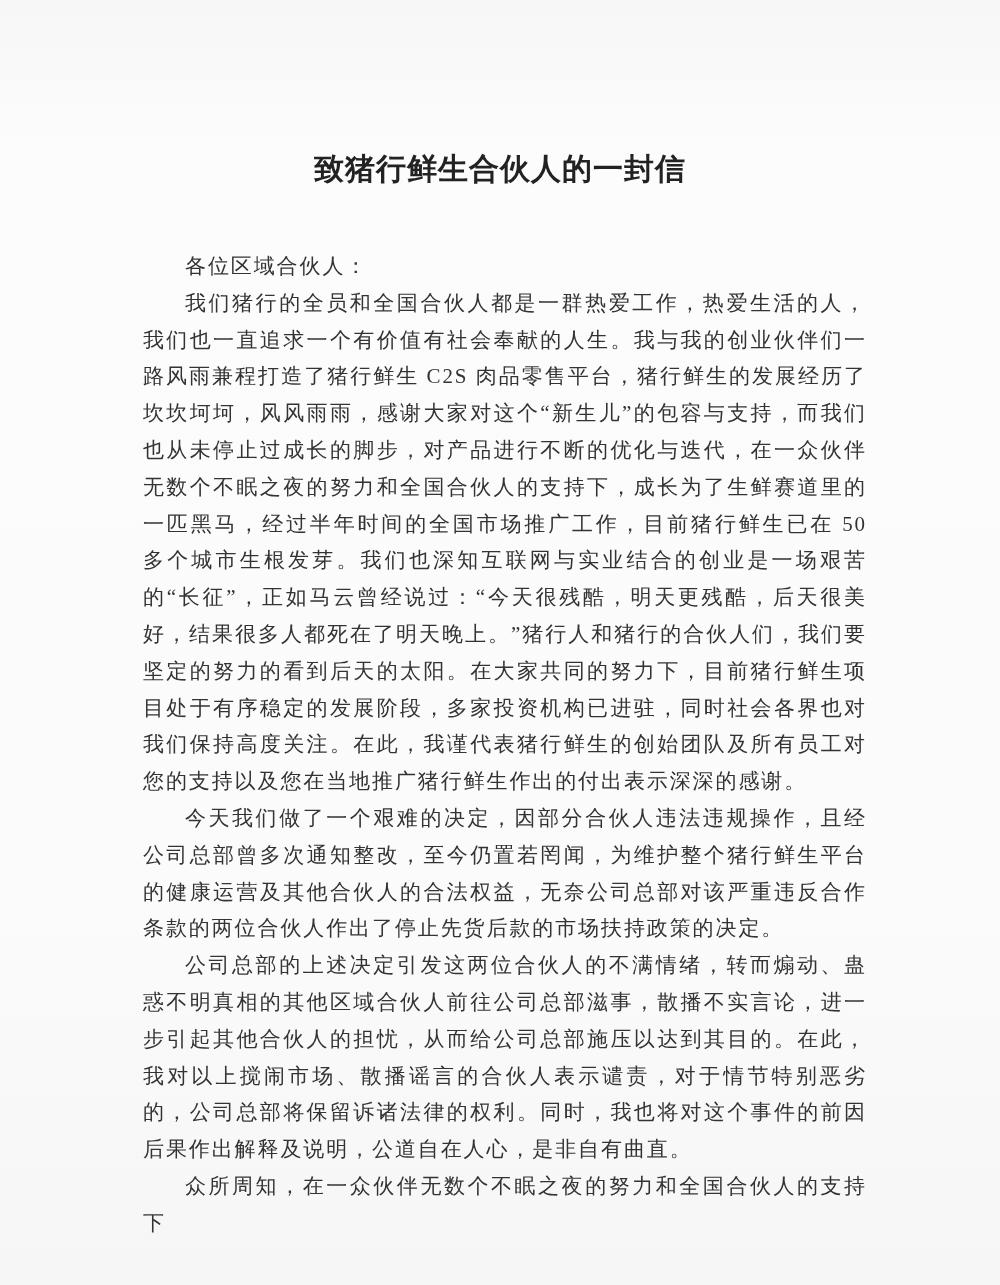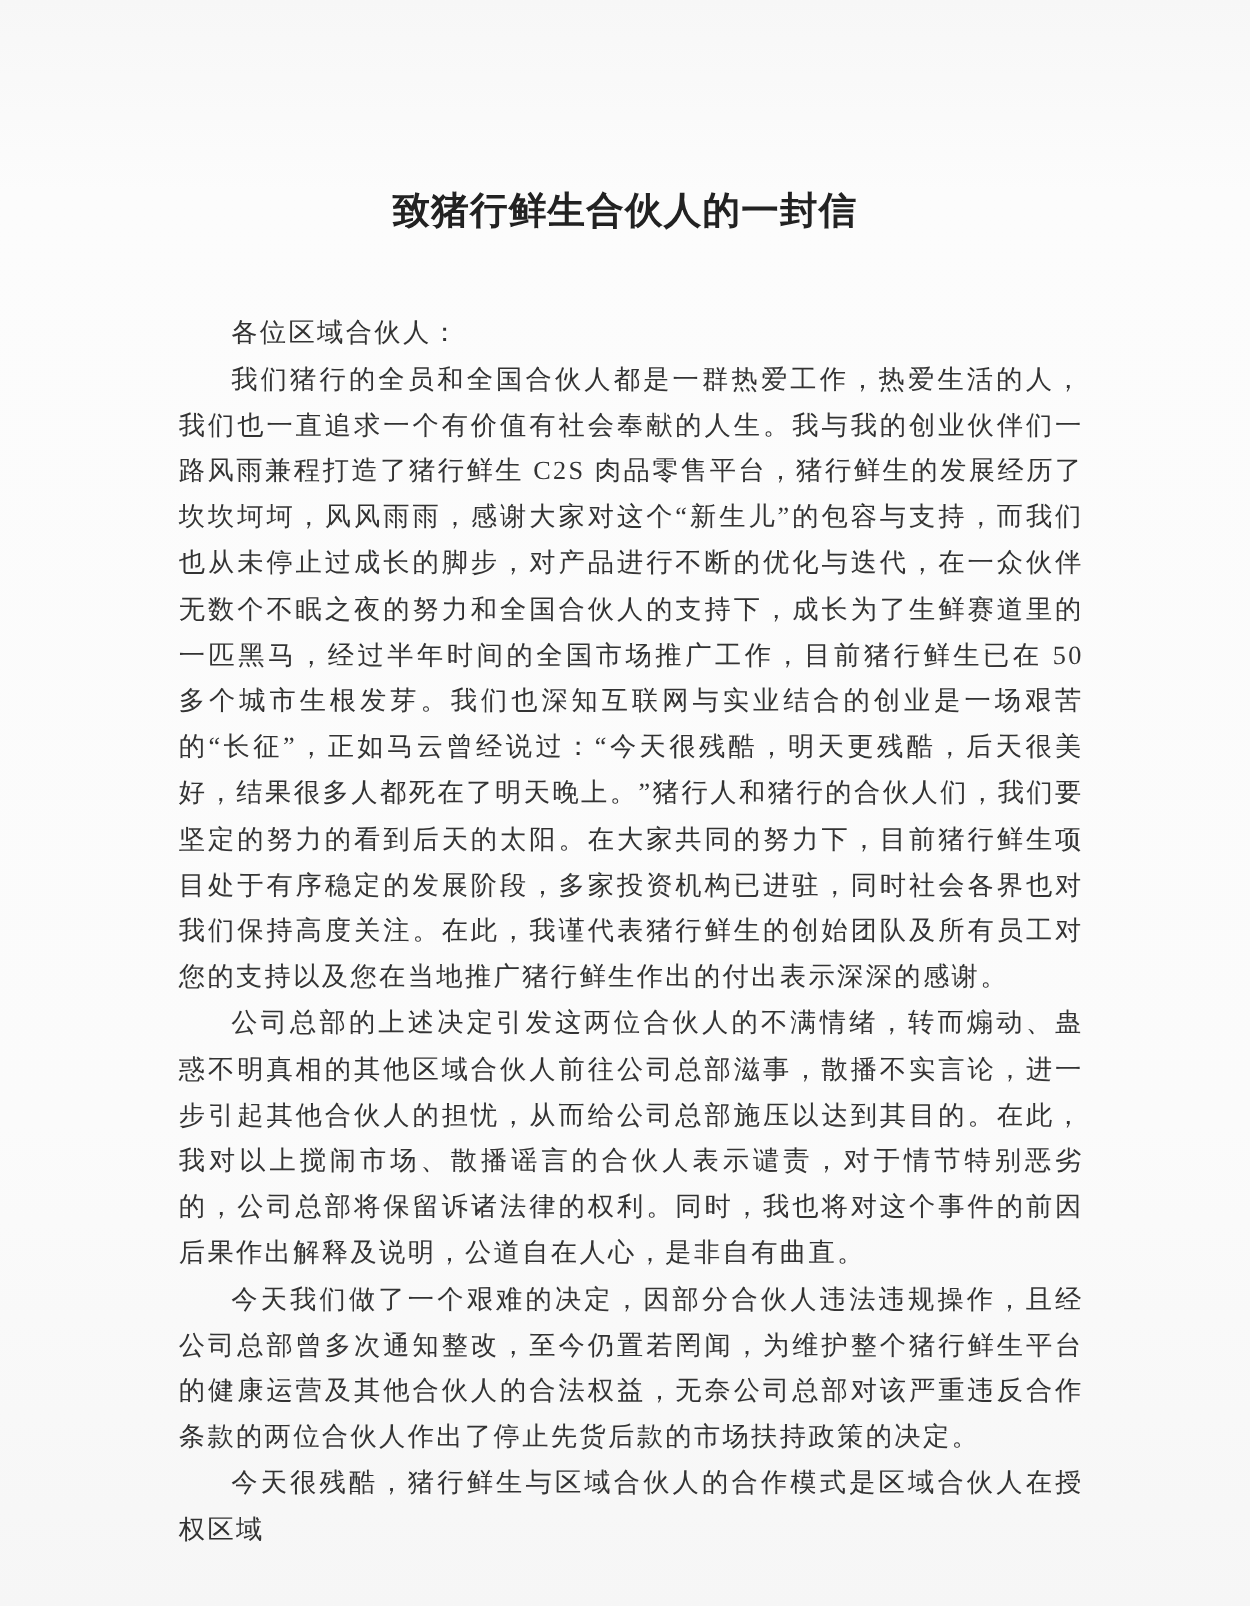--- a/index.html
+++ b/index.html
@@ -53,17 +53,17 @@
 </style>
 </head>
 <body>
 
 <div class="page">
   <h1 class="title">致猪行鲜生合伙人的一封信</h1>
 
   <div class="letter-body">
     <p class="salutation">各位区域合伙人：</p>
     <p>我们猪行的全员和全国合伙人都是一群热爱工作，热爱生活的人，我们也一直追求一个有价值有社会奉献的人生。我与我的创业伙伴们一路风雨兼程打造了猪行鲜生 C2S 肉品零售平台，猪行鲜生的发展经历了坎坎坷坷，风风雨雨，感谢大家对这个“新生儿”的包容与支持，而我们也从未停止过成长的脚步，对产品进行不断的优化与迭代，在一众伙伴无数个不眠之夜的努力和全国合伙人的支持下，成长为了生鲜赛道里的一匹黑马，经过半年时间的全国市场推广工作，目前猪行鲜生已在 50 多个城市生根发芽。我们也深知互联网与实业结合的创业是一场艰苦的“长征”，正如马云曾经说过：“今天很残酷，明天更残酷，后天很美好，结果很多人都死在了明天晚上。”猪行人和猪行的合伙人们，我们要坚定的努力的看到后天的太阳。在大家共同的努力下，目前猪行鲜生项目处于有序稳定的发展阶段，多家投资机构已进驻，同时社会各界也对我们保持高度关注。在此，我谨代表猪行鲜生的创始团队及所有员工对您的支持以及您在当地推广猪行鲜生作出的付出表示深深的感谢。</p>
+    <p>今天我们做了一个艰难的决定，因部分合伙人违法违规操作，且经公司总部曾多次通知整改，至今仍置若罔闻，为维护整个猪行鲜生平台的健康运营及其他合伙人的合法权益，无奈公司总部对该严重违反合作条款的两位合伙人作出了停止先货后款的市场扶持政策的决定。</p>
     <p>公司总部的上述决定引发这两位合伙人的不满情绪，转而煽动、蛊惑不明真相的其他区域合伙人前往公司总部滋事，散播不实言论，进一步引起其他合伙人的担忧，从而给公司总部施压以达到其目的。在此，我对以上搅闹市场、散播谣言的合伙人表示谴责，对于情节特别恶劣的，公司总部将保留诉诸法律的权利。同时，我也将对这个事件的前因后果作出解释及说明，公道自在人心，是非自有曲直。</p>
-    <p>今天我们做了一个艰难的决定，因部分合伙人违法违规操作，且经公司总部曾多次通知整改，至今仍置若罔闻，为维护整个猪行鲜生平台的健康运营及其他合伙人的合法权益，无奈公司总部对该严重违反合作条款的两位合伙人作出了停止先货后款的市场扶持政策的决定。</p>
-    <p>今天很残酷，猪行鲜生与区域合伙人的合作模式是区域合伙人在授权区域</p>
+    <p>众所周知，在一众伙伴无数个不眠之夜的努力和全国合伙人的支持下</p>
   </div>
 </div>
 
 </body></html>

